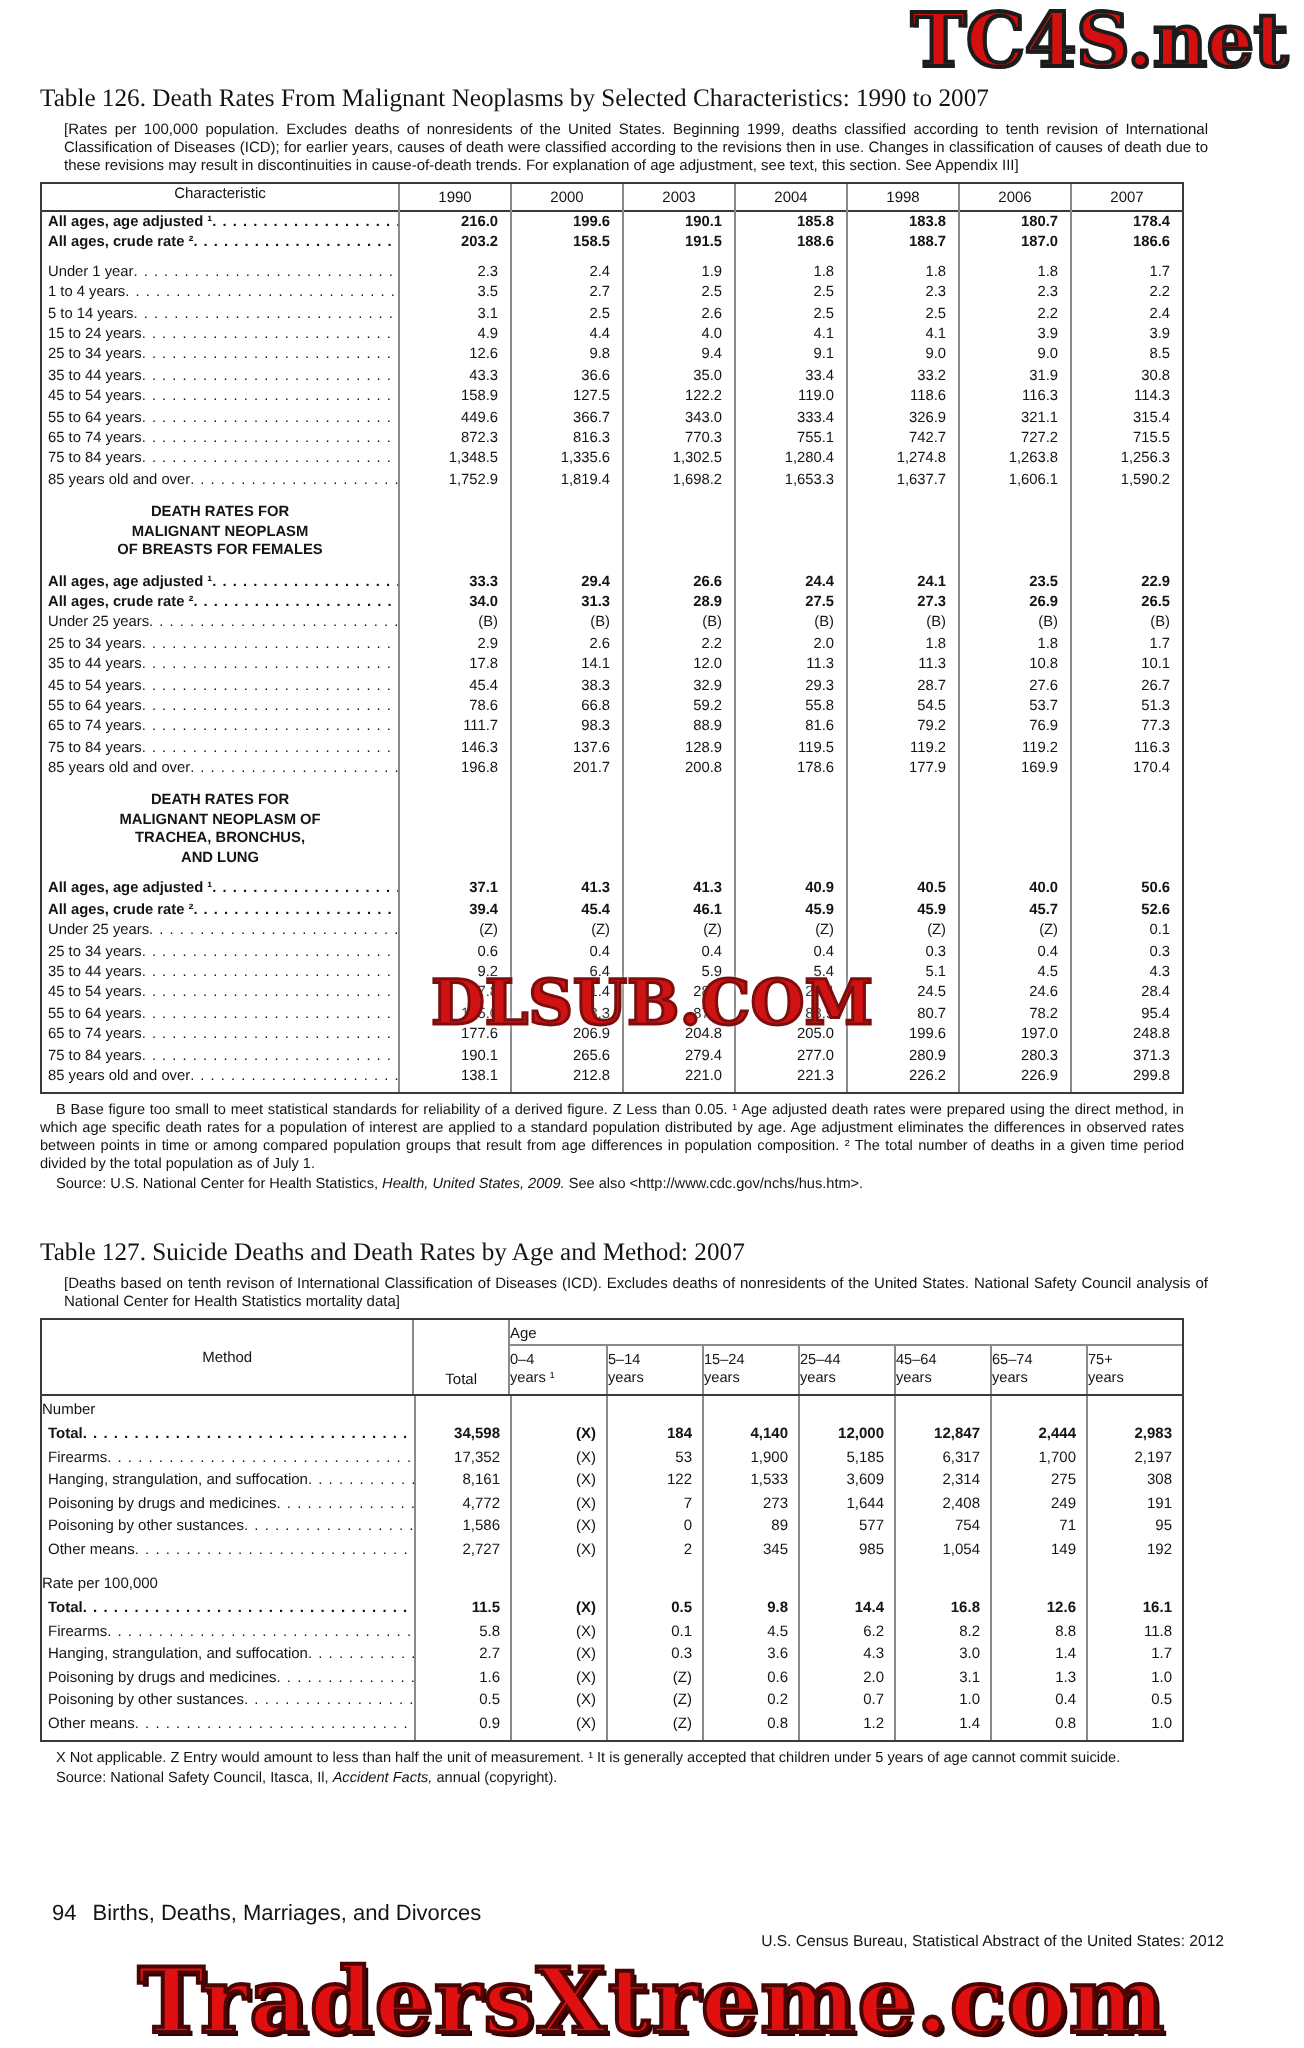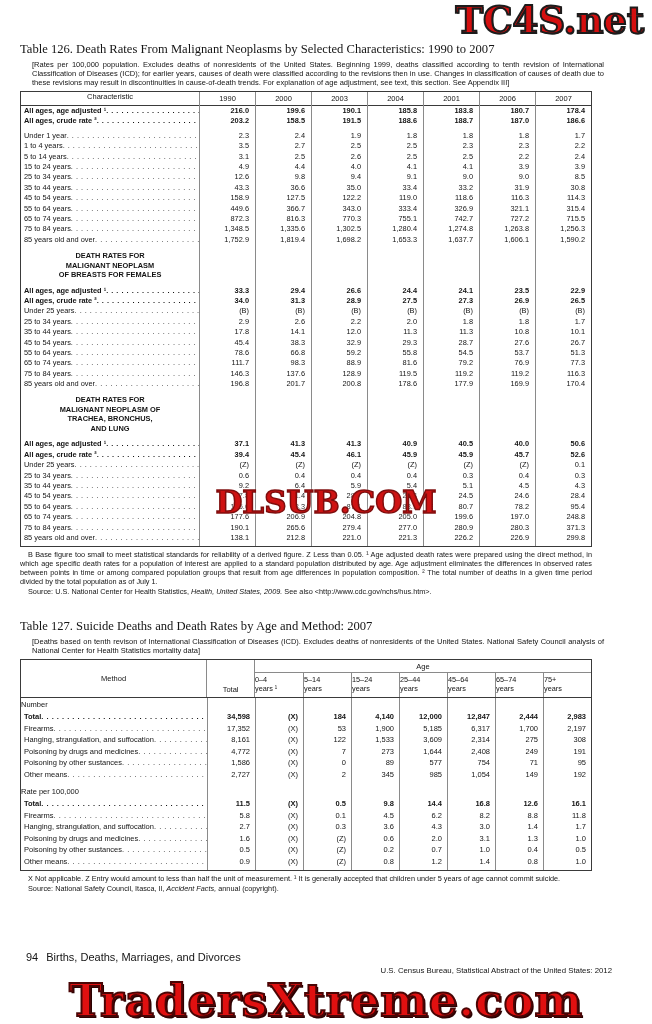--- a/index.html
+++ b/index.html
@@ -31,21 +31,21 @@
   #t126-body .lbl{width:178px;display:flex;overflow:hidden;padding-left:3px}
   #t126-body .cell{width:56px;text-align:right;padding-right:6px}
   #t126-body .section{width:178px;text-align:center;font-weight:bold;white-space:pre-line;font-size:7.4px;line-height:9.5px;padding:2px 0}
   #t126-body .gap{height:4px}
 
   
   #t127 .thead{height:38px;font-size:7.5px}
   #t127 .h-method{width:186px;display:flex;align-items:center;justify-content:center}
   #t127 .h-total{width:48px;border-left:1px solid #8a8a8a;display:flex;align-items:flex-end;justify-content:center;padding-bottom:3px}
   #t127 .h-age{flex:1;border-left:1px solid #8a8a8a;display:flex;flex-direction:column}
-  #t127 .h-age-top{text-align:center;border-bottom:1px solid #8a8a8a;height:13px;line-height:13px}
+  #t127 .h-age-top{text-align:left;border-bottom:1px solid #8a8a8a;height:13px;line-height:13px}
   #t127 .h-age-cols{display:flex;flex:1}
   #t127 .h-age-col{width:48px;text-align:left;white-space:pre-line;font-size:7.3px;line-height:9px;padding-top:2px;border-left:1px solid #8a8a8a}
   #t127 .h-age-col:first-child{border-left:none}
   #t127-body .trow{display:flex;height:11.5px;line-height:11.5px;font-size:7.5px}
   #t127-body .lbl{width:186px;display:flex;overflow:hidden;padding-left:3px}
   #t127-body .cell{width:48px;text-align:right;padding-right:5px}
   #t127-body .sub{width:186px;text-align:left;font-size:7.5px;height:13px;line-height:13px}
   #t127-body .gap{height:5px}
 
   .lt{white-space:nowrap}
@@ -73,21 +73,21 @@
   <h1 class="t-title">Table 126. Death Rates From Malignant Neoplasms by Selected Characteristics: 1990 to 2007</h1>
   <p class="t-note">[Rates per 100,000 population. Excludes deaths of nonresidents of the United States.  Beginning 1999, deaths classified according to tenth revision of International Classification of Diseases (ICD); for earlier years, causes of death were classified according to the revisions then in use. Changes in classification of causes of death due to these revisions may result in discontinuities in cause-of-death trends. For explanation of age adjustment, see text, this section. See Appendix III]</p>
 
   <div class="tbl" id="t126">
     <div class="thead">
       <div class="h-label">Characteristic</div>
       <div class="h-year">1990</div>
       <div class="h-year">2000</div>
       <div class="h-year">2003</div>
       <div class="h-year">2004</div>
-      <div class="h-year">2001</div>
+      <div class="h-year">1998</div>
       <div class="h-year">2006</div>
       <div class="h-year">2007</div>
     </div>
     <div class="tbody" id="t126-body">
         <div class="trow bold">
           <div class="lbl">
             <span class="lt">All ages, age adjusted ¹</span>
             <span class="leader"></span>
           </div>
           <div class="cell">216.0</div>

